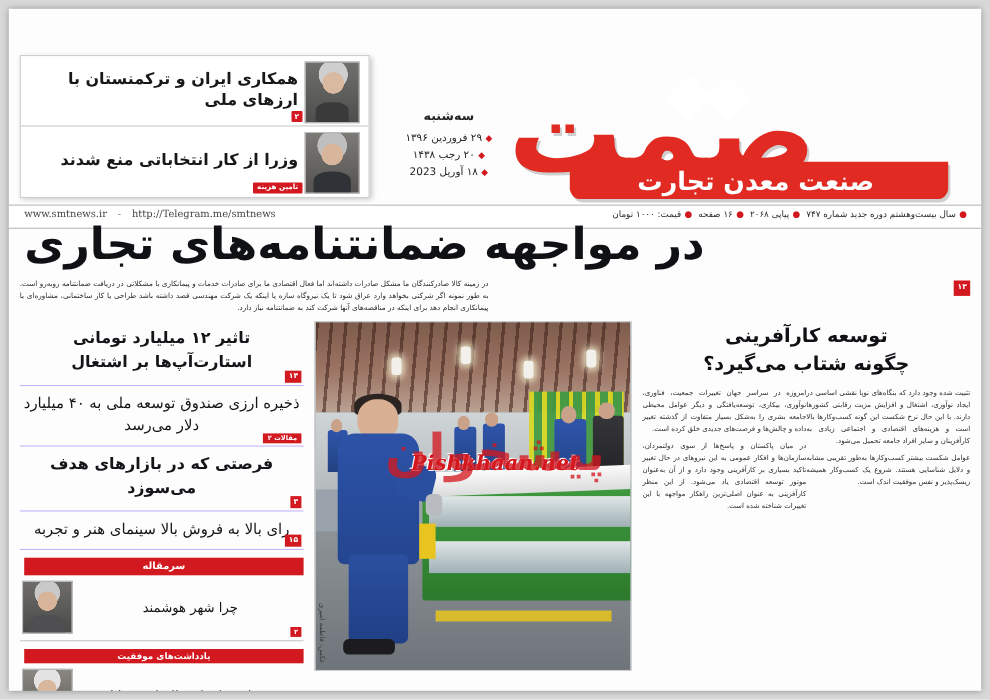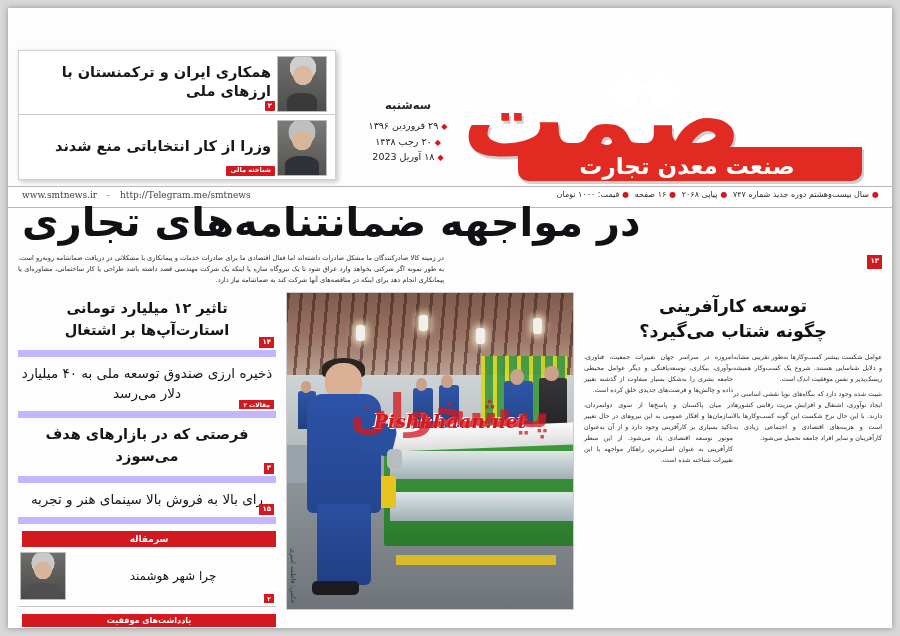--- a/index.html
+++ b/index.html
@@ -134,21 +134,21 @@
   
   .body-grid{
     position:relative;margin-top:6px;padding:0 10px;
     display:flex;flex-direction:row-reverse;gap:10px;
     height:330px;
   }
 
   
   .sidebar{width:258px;flex:none;}
   .sb-item{
-    border-bottom:7px solid #c4b5fd;padding:6px 2px 8px 2px;position:relative;
+    border-bottom:1px solid #c4b5fd;padding:6px 2px 8px 2px;position:relative;
   }
   .sb-item .sb-title{
     direction:rtl;text-align:center;color:#141518;
     line-height:1.5;
   }
   .sb-item.b .sb-title{font-weight:bold;font-size:14.5px;}
   .sb-item.n .sb-title{font-weight:normal;font-size:13.5px;}
   .sb-badge{
     position:absolute;right:2px;bottom:2px;background:#d31920;color:#fff;
     font-size:7px;font-weight:bold;padding:1px 3px;line-height:1.2;
@@ -284,21 +284,21 @@
         </div>
         <div class="tb-title">همکاری ایران و ترکمنستان با ارزهای ملی</div>
         <div class="tb-badge">۲</div>
       </div>
 
       <div class="tb-row">
         <div class="tb-thumb">
           <div class="face f2"></div>
         </div>
         <div class="tb-title">وزرا از کار انتخاباتی منع شدند</div>
-        <div class="tb-badge wide">شناخته مالی</div>
+        <div class="tb-badge wide">تامین هزینه</div>
       </div>
 
     </div>
 
     <div class="dateblock">
       <div class="dayname">سه‌شنبه</div>
       <div class="dl"><span class="dot">◆</span> <span>۲۹ فروردین ۱۳۹۶</span></div>
       <div class="dl"><span class="dot">◆</span> <span>۲۰ رجب ۱۴۳۸</span></div>
       <div class="dl"><span class="dot">◆</span> <span>۱۸ آوریل 2023</span></div>
     </div>
@@ -435,20 +435,20 @@
       <div class="sub-headline">
         <div>توسعه کارآفرینی</div>
         <div>چگونه شتاب می‌گیرد؟</div>
       </div>
       <div class="body-cols">
         <div class="bc">
           <p>امروزه در سراسر جهان تغییرات جمعیت، فناوری، نوآوری، بیکاری، توسعه‌یافتگی و دیگر عوامل محیطی جامعه بشری را به‌شکل بسیار متفاوت از گذشته تغییر داده و چالش‌ها و فرصت‌های جدیدی خلق کرده است.</p>
           <p>در میان پاکستان و پاسخ‌ها از سوی دولتمردان، سازمان‌ها و افکار عمومی به این نیروهای در حال تغییر تاکید بسیاری بر کارآفرینی وجود دارد و از آن به‌عنوان موتور توسعه اقتصادی یاد می‌شود. از این منظر کارآفرینی به عنوان اصلی‌ترین راهکار مواجهه با این تغییرات شناخته شده است.</p>
         </div>
         <div class="bc">
+          <p>تثبیت شده وجود دارد که بنگاه‌های نوپا نقشی اساسی در ایجاد نوآوری، اشتغال و افزایش مزیت رقابتی کشورها دارند. با این حال نرخ شکست این گونه کسب‌وکارها بالا است و هزینه‌های اقتصادی و اجتماعی زیادی به کارآفرینان و سایر افراد جامعه تحمیل می‌شود.</p>
           <p>عوامل شکست بیشتر کسب‌وکارها به‌طور تقریبی مشابه و دلایل شناسایی هستند. شروع یک کسب‌وکار همیشه ریسک‌پذیر و نفس موفقیت اندک است.</p>
-          <p>تثبیت شده وجود دارد که بنگاه‌های نوپا نقشی اساسی در ایجاد نوآوری، اشتغال و افزایش مزیت رقابتی کشورها دارند. با این حال نرخ شکست این گونه کسب‌وکارها بالا است و هزینه‌های اقتصادی و اجتماعی زیادی به کارآفرینان و سایر افراد جامعه تحمیل می‌شود.</p>
         </div>
       </div>
     </div>
 
   </div>
 </div>
 
 </body></html>

